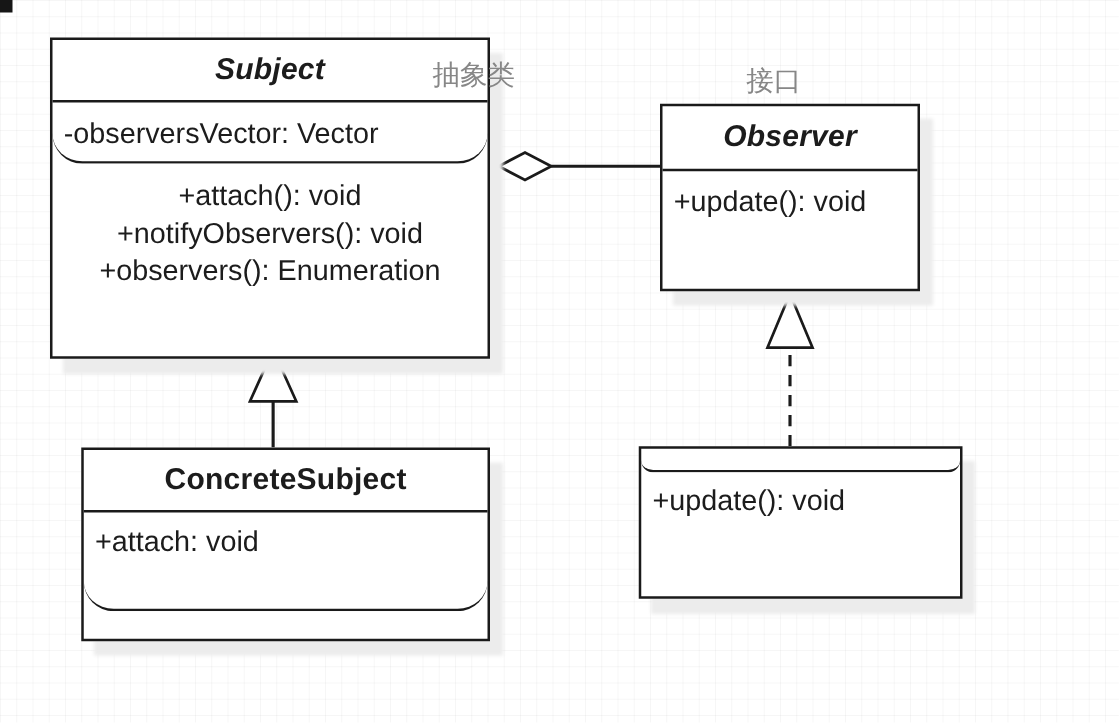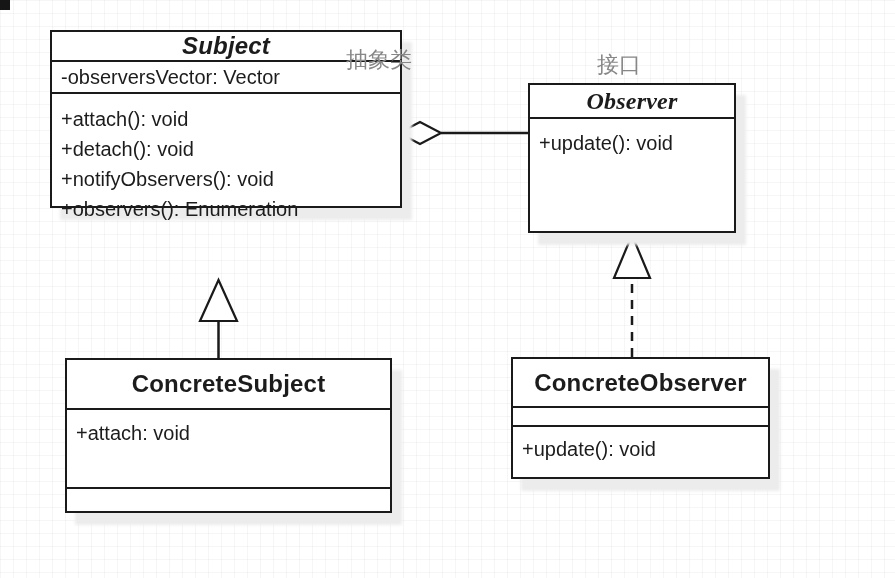--- a/index.html
+++ b/index.html
@@ -40,23 +40,24 @@
     display: flex;
     align-items: center;
     justify-content: center;
     font-weight: bold;
     font-size: 24px;
     letter-spacing: 0.2px;
   }
   .uml-title.italic { font-style: italic; }
   .uml-section {
     box-sizing: border-box;
-    font-size: 20px;
+    font-size: 23px;
     line-height: 30px;
     padding: 8px 9px 0 9px;
+    border-radius: 24px;
   }
   .uml-row { white-space: nowrap; }
   .attr-single {
     display: flex; align-items: center;
     padding-top: 0;
   }
   .free-label {
     position: absolute;
     color: #878787;
     font-size: 22px;
@@ -85,58 +86,54 @@
       <line class="edge-line" x1="218.5" y1="358" x2="218.5" y2="321"></line>
       <polygon class="edge-head" points="218.5,280 200,321 237,321"></polygon>
     </g>
 
     <g>
       <line class="edge-line" x1="632" y1="357" x2="632" y2="280" stroke-dasharray="9,7"></line>
       <polygon class="edge-head" points="632,235 614,278 650,278"></polygon>
     </g>
   </svg>
 
-  <div class="uml-class" style="left:50px; top:30px; width:352px; height:178px;">
+  <div class="uml-class" style="left:40px; top:30px; width:352px; height:257px;">
     <div class="uml-title italic" style="height:50px;">
       <span>Subject</span>
     </div>
     <div class="uml-section attr-single" style="height:49px; border-bottom:2px solid #1a1a1a;">
       <span class="uml-row">-observersVector: Vector</span>
     </div>
-    <div class="uml-section" style="flex:1; padding-top:10px;">
+    <div class="uml-section" style="flex:1; padding-top:10px;text-align:center;">
       <div class="uml-row">+attach(): void</div>
-      <div class="uml-row">+detach(): void</div>
       <div class="uml-row">+notifyObservers(): void</div>
       <div class="uml-row">+observers(): Enumeration</div>
     </div>
   </div>
 
   <div class="uml-class" style="left:528px; top:83px; width:208px; height:150px;">
-    <div class="uml-title italic" style="height:34px;font-family:Liberation Serif, serif;">
+    <div class="uml-title italic" style="height:52px;">
       <span>Observer</span>
     </div>
     <div class="uml-section" style="flex:1; padding-top:9px;">
       <div class="uml-row">+update(): void</div>
     </div>
   </div>
 
   <div class="uml-class" style="left:65px; top:358px; width:327px; height:155px;">
     <div class="uml-title" style="height:50px;">
       <span>ConcreteSubject</span>
     </div>
     <div class="uml-section" style="height:79px; border-bottom:2px solid #1a1a1a; padding-top:9px; line-height:28px;">
       <div class="uml-row">+attach: void</div>
     </div>
     <div class="uml-section" style="flex:1;"></div>
   </div>
 
   <div class="uml-class" style="left:511px; top:357px; width:259px; height:122px;">
-    <div class="uml-title" style="height:49px;">
-      <span>ConcreteObserver</span>
-    </div>
     <div class="uml-section" style="height:19px; border-bottom:2px solid #1a1a1a;"></div>
     <div class="uml-section" style="flex:1; padding-top:7px;">
       <div class="uml-row">+update(): void</div>
     </div>
   </div>
 
   <div class="free-label" style="left:303px; top:45px;margin-left:43px;">抽象类</div>
   <div class="free-label" style="left:597px; top:50px;">接口</div>
 
   <div class="corner-marker"></div>

